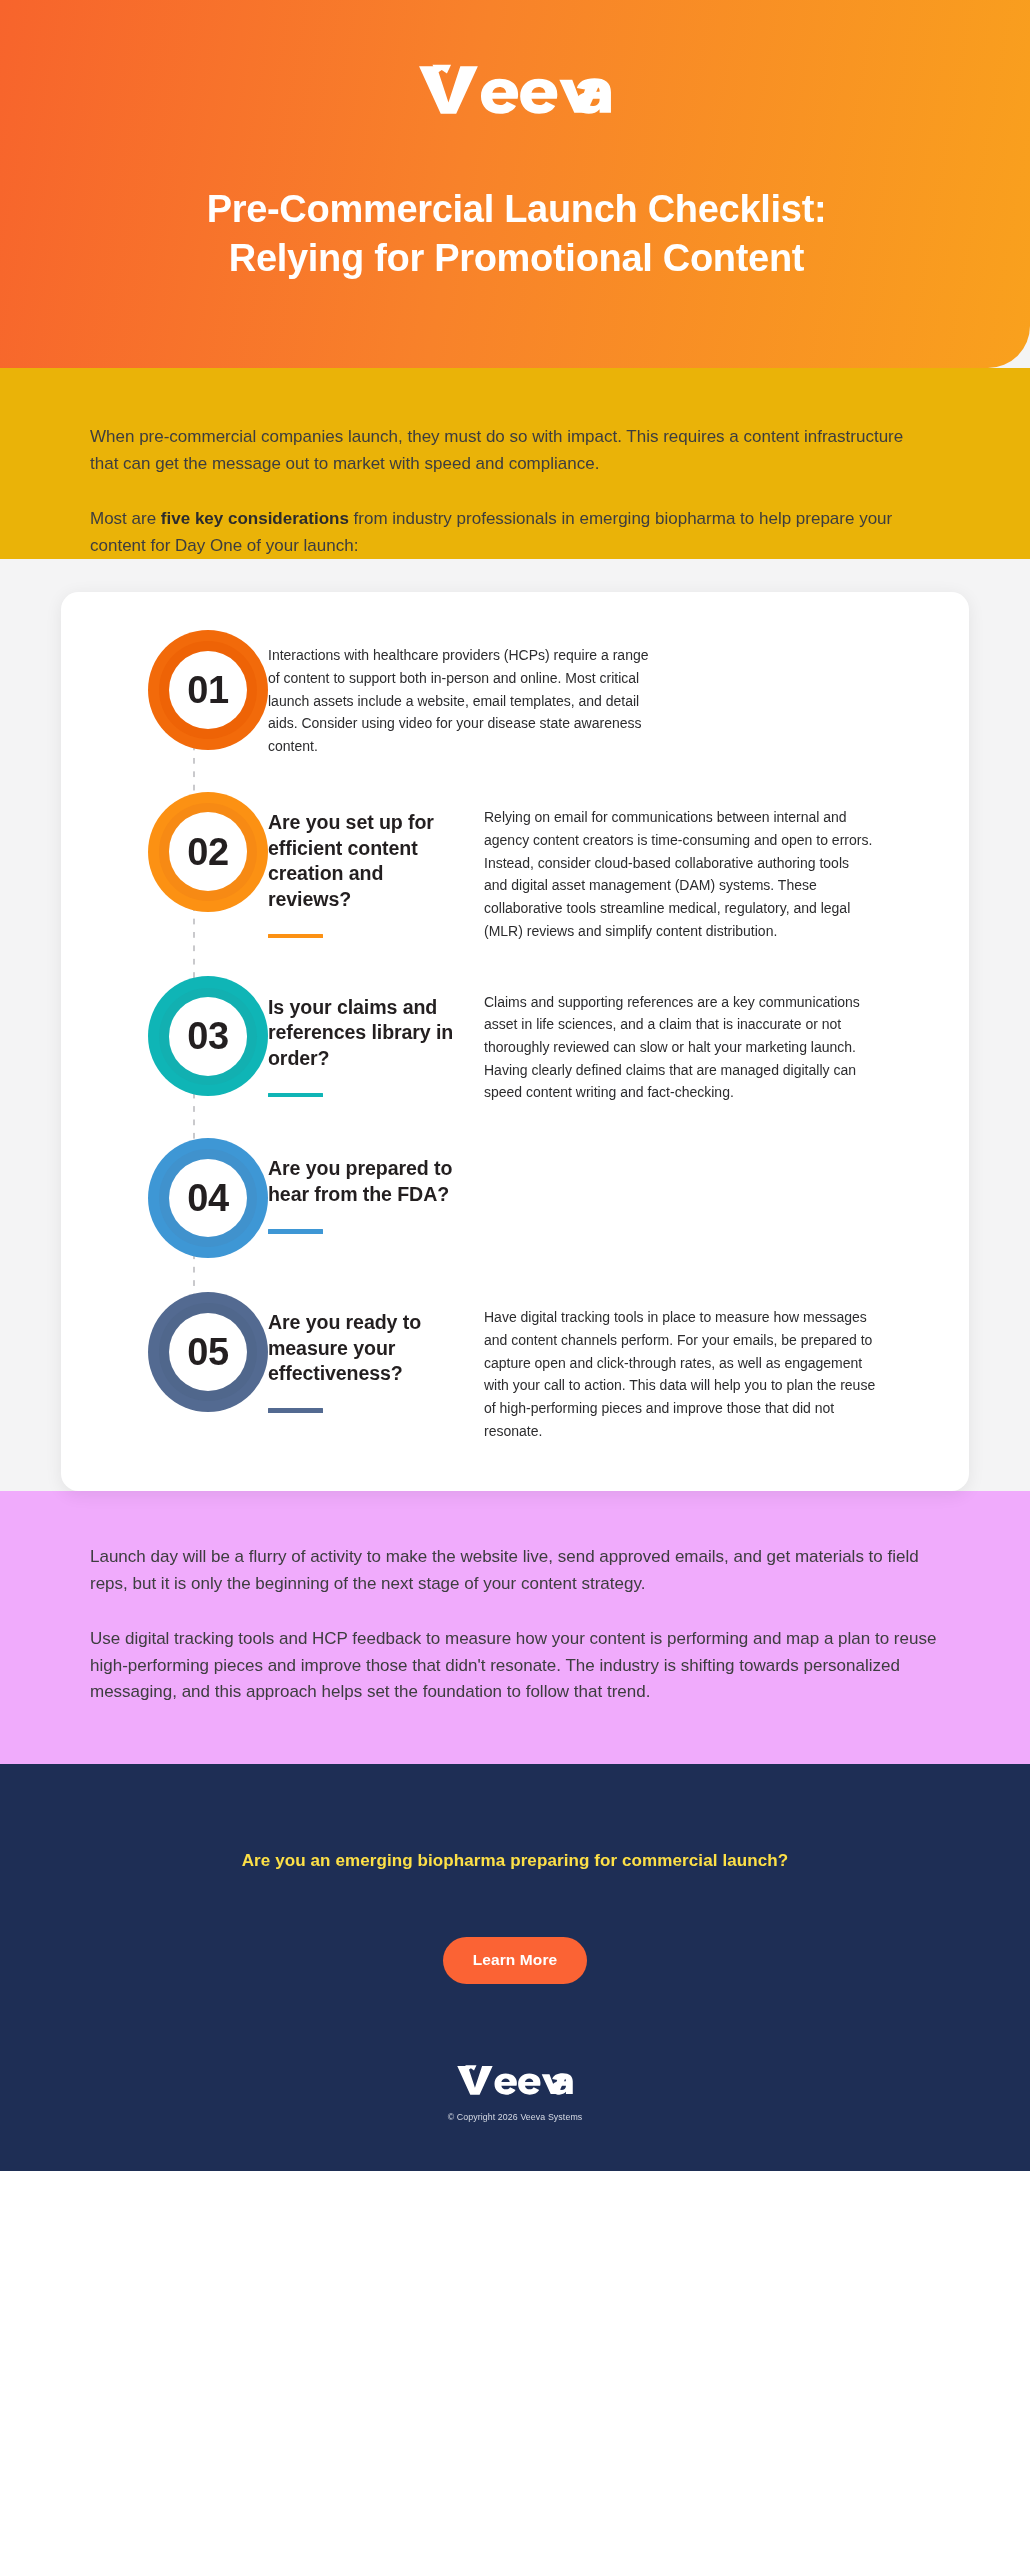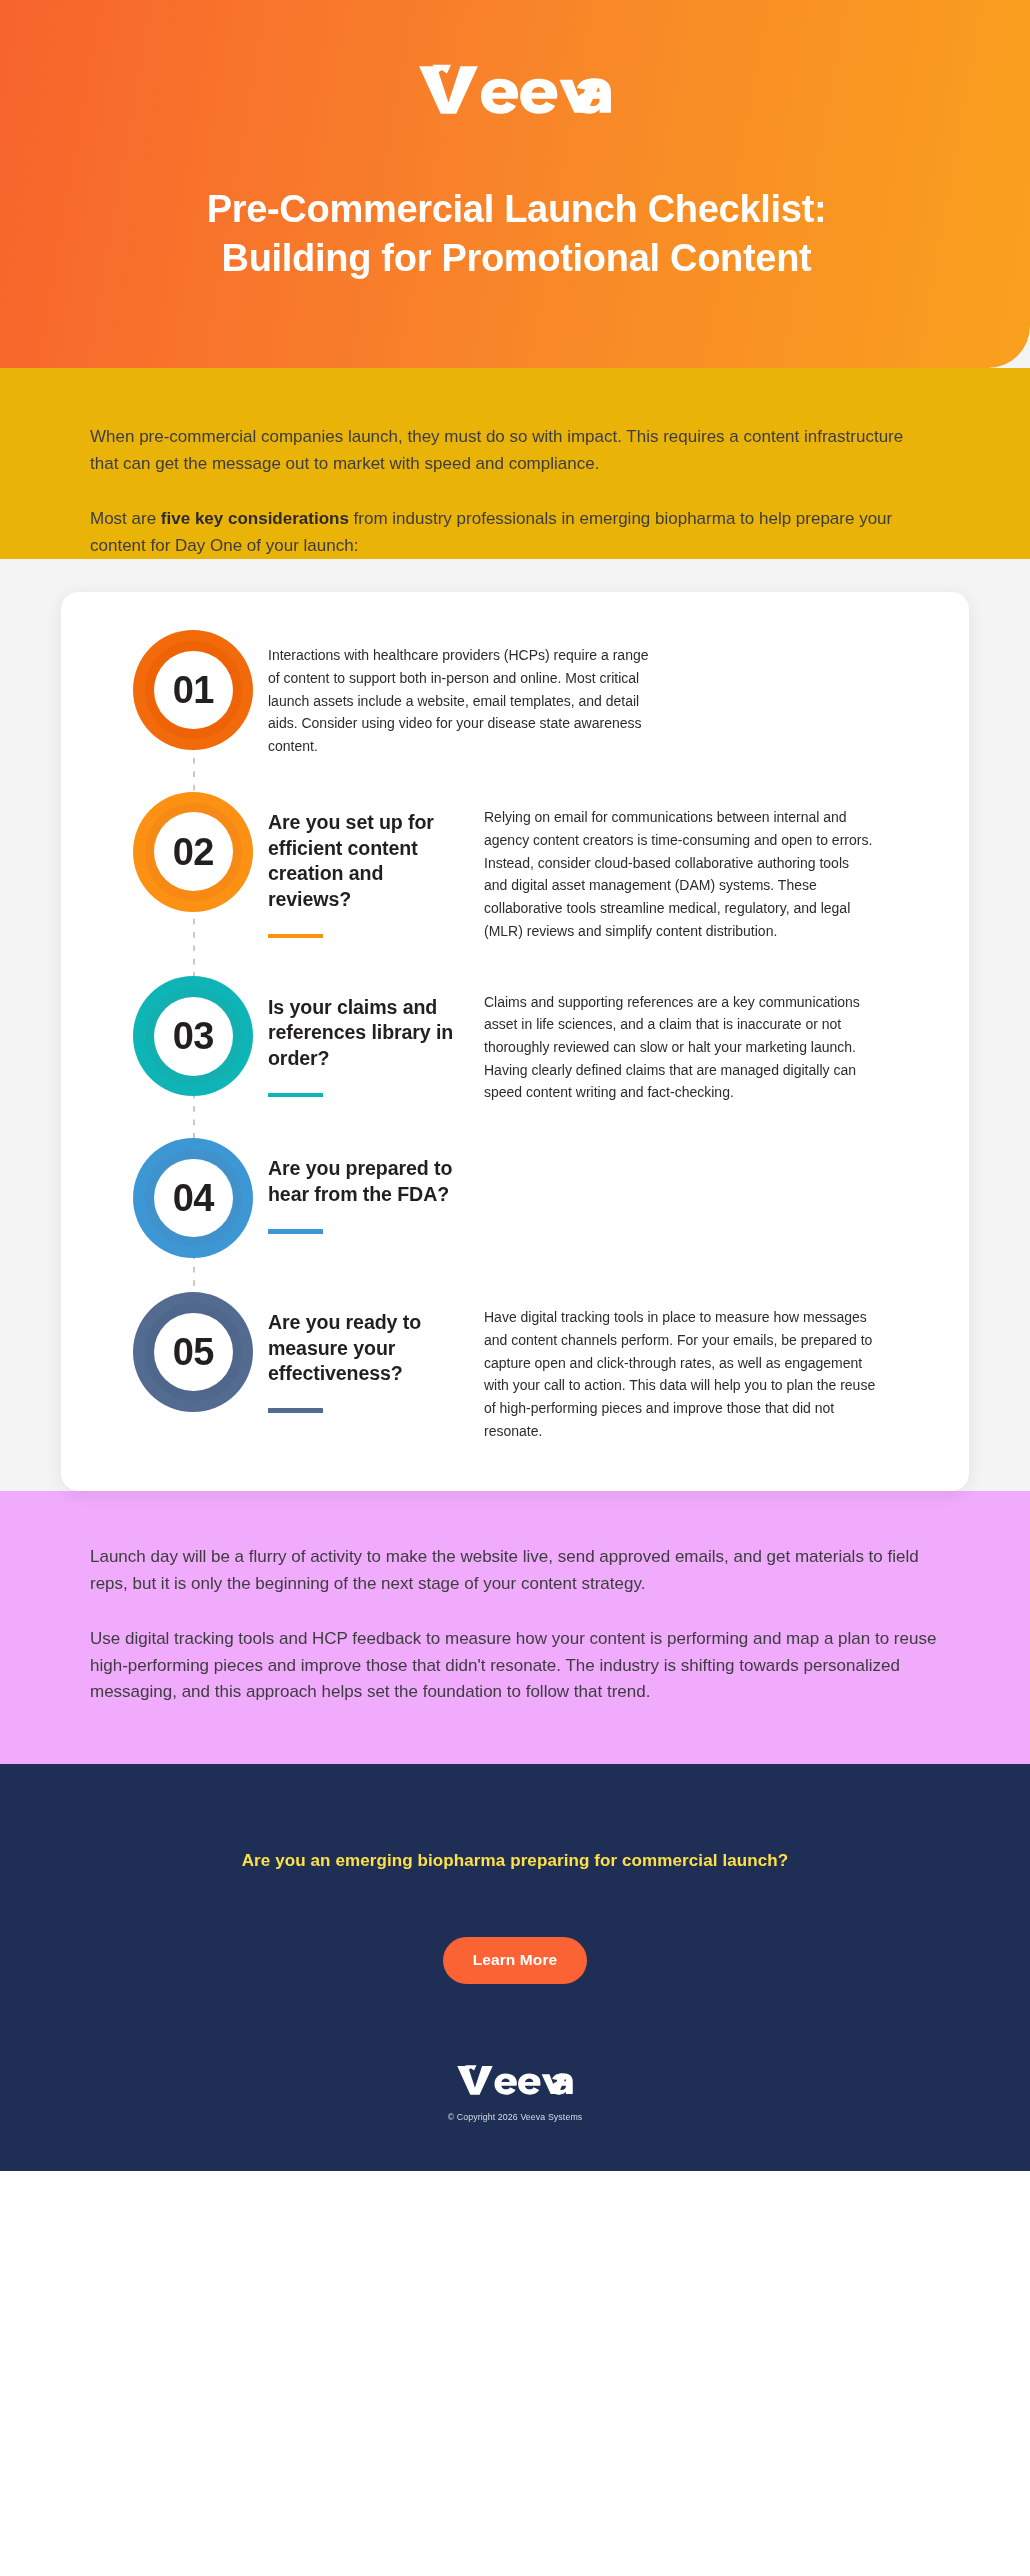--- a/index.html
+++ b/index.html
@@ -83,21 +83,21 @@
     align-items:flex-start;
     z-index:1;
     margin-bottom:34px;
   }
   .item:last-child { margin-bottom:0; }
 
   .badge-col {
     width:170px;
     flex:0 0 170px;
     display:flex;
-    justify-content:center;
+    justify-content:flex-end;
     padding-left:20.6px;
   }
   .badge {
     width:120px; height:120px;
     border-radius:50%;
     position:relative;
     display:flex; align-items:center; justify-content:center;
     flex:0 0 120px;
   }
   .badge .ring-outer {
@@ -222,21 +222,21 @@
           <path d="M236 40 c-22 0 -36 14 -36 34 s14 34 37 34 c14 0 25 -5 31 -15 l-18 -9 c-3 5 -7 7 -13 7 c-8 0 -13 -4 -15 -12 h49 c1 -3 1 -6 1 -9 c0 -19 -14 -30 -36 -30 z m-14 27 c2 -7 7 -11 14 -11 c7 0 12 4 13 11 z"></path>
 
           <path d="M276 42 h25 l16 42 l16 -42 h25 l-29 64 h-24 z"></path>
 
           <path d="M376 106 h-22 v-7 c-5 6 -12 9 -21 9 c-15 0 -25 -9 -25 -21 c0 -14 11 -22 30 -22 h16 v-2 c0 -6 -4 -9 -11 -9 c-7 0 -11 3 -12 8 l-21 -4 c3 -12 15 -19 34 -19 c21 0 32 9 32 27 z m-22 -27 h-13 c-6 0 -10 3 -10 7 c0 4 4 7 9 7 c8 0 14 -5 14 -12 z"></path>
         </g>
       </svg>
     </div>
     <h1 class="header-title">
       <span>Pre-Commercial Launch Checklist:</span>
-      <span class="l2">Building for Promotional Content</span>
+      <span class="l2">Relying for Promotional Content</span>
     </h1>
   </div>
 
   <div class="intro">
     <p>When pre-commercial companies launch, they must do so with impact. This requires a content infrastructure that can get the message out to market with speed and compliance.</p>
     <p class="last"><span>Most are </span><b>five key considerations</b><span> from industry professionals in emerging biopharma to help prepare your content for Day One of your launch:</span></p>
   </div>
 
   <div class="card-wrap">
     <div class="card">

